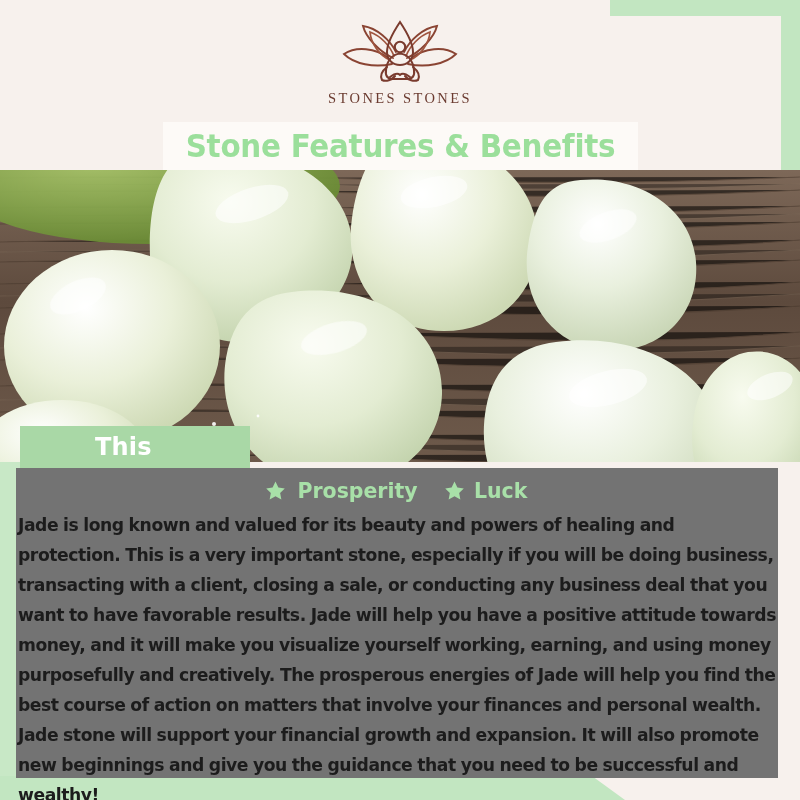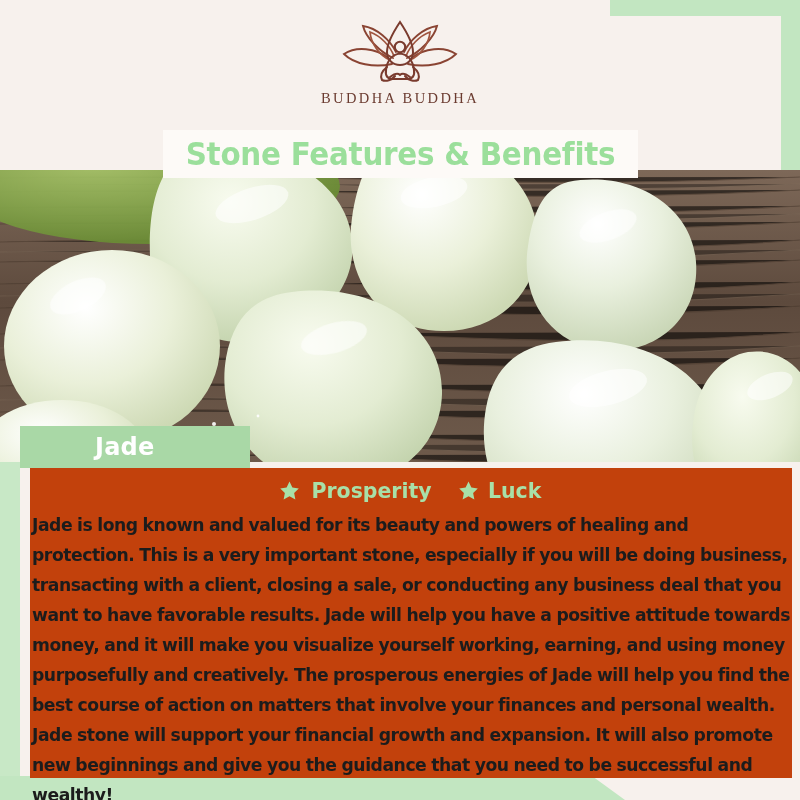--- a/index.html
+++ b/index.html
@@ -88,21 +88,21 @@
     font-family: "Liberation Serif", serif;
     font-size: 14.5px;
     letter-spacing: 2.4px;
     color: #6b3b30;
     font-weight: 400;
   }
 
   
   .title-band {
     position: absolute;
-    top: 130px;
+    top: 122px;
     left: 163px;
     width: 475px;
     height: 48px;
     background: #fdfaf7;
     display: flex;
     align-items: center;
     justify-content: center;
     z-index: 5;
     text-align: right;
   }
@@ -146,24 +146,24 @@
     font-weight: bold;
     color: #ffffff;
     margin-left: 75px;
     letter-spacing: 0.2px;
   }
 
   
   .content {
     position: absolute;
     top: 468px;
-    left: 30px;
+    left: 16px;
     width: 762px;
     height: 310px;
-    background: #c2410c;
+    background: #737373;
     z-index: 4;
   }
 
   .benefits {
     position: absolute;
     top: 10px;
     left: 0;
     width: 762px;
     display: flex;
     align-items: center;
@@ -230,21 +230,21 @@
       </g>
 
       <path d="M70 4 C62 16, 57 26, 57 34 C57 42, 63 47, 70 47 C77 47, 83 42, 83 34 C83 26, 78 16, 70 4 Z" fill="none" stroke="#7a3b2e" stroke-width="2"></path>
 
       <circle cx="70" cy="29" r="5.2" fill="none" stroke="#7a3b2e" stroke-width="2.1"></circle>
       <path d="M70 35.5 C62 36.5, 57 43, 56 52 C55 58, 58 61, 62 61 L78 61 C82 61, 85 58, 84 52 C83 43, 78 36.5, 70 35.5 Z" fill="none" stroke="#7a3b2e" stroke-width="2.1"></path>
       <path d="M57 49 C52 53, 50 58, 52 62 C56 64, 62 62, 65 58" fill="none" stroke="#7a3b2e" stroke-width="2.1" stroke-linecap="round"></path>
       <path d="M83 49 C88 53, 90 58, 88 62 C84 64, 78 62, 75 58" fill="none" stroke="#7a3b2e" stroke-width="2.1" stroke-linecap="round"></path>
       <path d="M60 59 C64 56, 68 55, 70 57 C72 55, 76 56, 80 59" fill="none" stroke="#7a3b2e" stroke-width="1.9" stroke-linecap="round"></path>
     </svg>
-    <div class="logo-wordmark">BUDDHA BUDDHA</div>
+    <div class="logo-wordmark">STONES STONES</div>
   </div>
 
   <div class="photo">
     <svg width="800" height="292" viewBox="0 0 800 292">
       <defs>
         <linearGradient id="wood" x1="0" y1="0" x2="0" y2="1">
           <stop offset="0%" stop-color="#7d6858"></stop>
           <stop offset="45%" stop-color="#5d4a3d"></stop>
           <stop offset="100%" stop-color="#6e5a4b"></stop>
         </linearGradient>
@@ -330,21 +330,21 @@
         <circle cx="258" cy="246" r="1.4"></circle>
       </g>
     </svg>
   </div>
 
   <div class="title-band">
     <span class="title-text">Stone Features &amp; Benefits</span>
   </div>
 
   <div class="jade-band">
-    <span class="jade-text">Jade</span>
+    <span class="jade-text">This</span>
   </div>
 
   <div class="content">
 
     <div class="benefits">
       <div class="benefit">
         <svg class="star" viewBox="0 0 24 24">
           <path d="M12 1.6 L15.3 8.6 L22.6 9.6 L17.3 14.9 L18.7 22.2 L12 18.7 L5.3 22.2 L6.7 14.9 L1.4 9.6 L8.7 8.6 Z" fill="#a8e0a8"></path>
         </svg>
         <span class="blabel">Prosperity</span>

